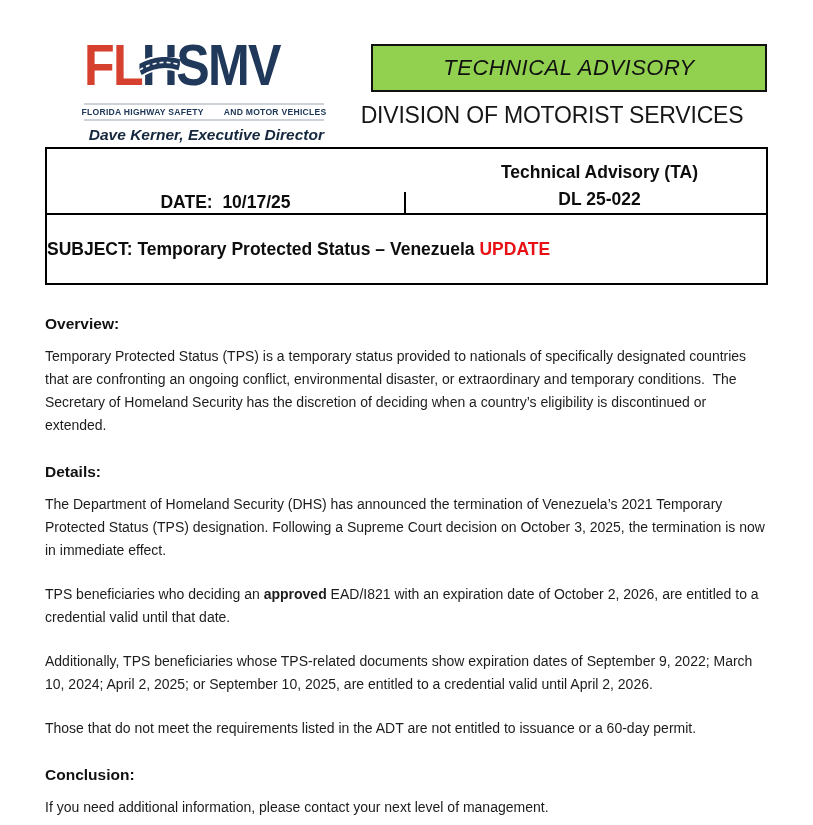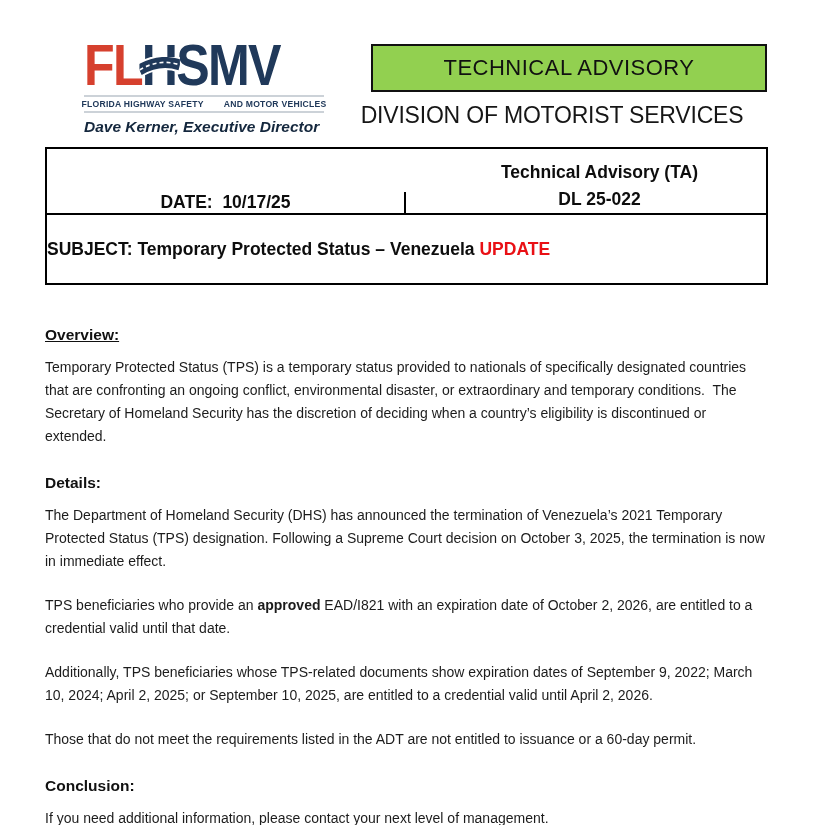--- a/index.html
+++ b/index.html
@@ -16,36 +16,36 @@
   .logo-word{
     display:inline-block; white-space:nowrap; font-weight:bold;
     font-size:57px; line-height:54px; letter-spacing:-2px;
     transform:scaleX(0.88); transform-origin:left center;
   }
   .logo-fl{color:var(--logo-red);}
   .logo-navy{color:var(--logo-navy);}
   .logo-h{position:relative; display:inline-block;}
   .road-svg{position:absolute; left:-3px; right:-3px; top:19px; width:46px; height:18px;}
   .tagline{
-    margin-top:3px; border-top:2px solid #ccd2d8; border-bottom:2px solid #ccd2d8;
+    margin-top:11px; border-top:2px solid #ccd2d8; border-bottom:2px solid #ccd2d8;
     padding:2px 0; display:flex; align-items:center; justify-content:center; gap:10px;
     color:var(--logo-navy); font-size:8.6px; font-weight:bold; letter-spacing:.25px;
     position:relative; white-space:nowrap;
   }
   .florida-svg{width:20px; height:22px; margin:-6px 0;}
   .director{
-    margin-top:5px; text-align:left; font-style:italic; font-weight:bold;
+    margin-top:5px; text-align:right; font-style:italic; font-weight:bold;
     font-size:15.5px; color:#14273d;
   }
   
   .banner{
     position:absolute; left:371px; top:44px; width:392px; height:44px;
     background:var(--green); border:2px solid #111;
     display:flex; align-items:center; justify-content:center;
-    font-size:22px; color:#111; letter-spacing:.5px;
+    font-size:22px; color:#111; letter-spacing:.5px;font-style:italic;
   }
   .division{
     position:absolute; left:350px; top:102px; width:404px; text-align:center;
     font-size:23px; color:#161616; letter-spacing:-0.2px;
   }
   
   .info-table{
     position:absolute; left:45px; top:147px; width:723px; box-sizing:border-box;
     border:2px solid #000;
   }
@@ -57,21 +57,21 @@
   .cell-adv{
     flex:1; display:flex; flex-direction:column; align-items:center; justify-content:center;
     font-weight:bold; font-size:17.5px; line-height:27px; text-align:center; color:#0d0d0d;padding-left:27px;
   }
   .row2{height:68px; display:flex; align-items:center; padding:0 0;
     font-weight:bold; font-size:17.5px; color:#0d0d0d; white-space:pre-wrap;}
   .subject-update{color:var(--update-red);}
   
   .doc-body{position:absolute; left:45px; top:285px; width:723px; padding-top:30px;}
   .doc-body h3{font-size:15.5px; margin:26px 0 12px; color:#111;}
-  .doc-body h3.first{margin-top:11px;text-decoration:underline;}
+  .doc-body h3.first{margin-top:0;}
   .doc-body p{font-size:14px; line-height:23px; margin:0 0 21px; white-space:pre-wrap; color:var(--ink);}
   .bold{font-weight:bold;}
 </style>
 </head>
 <body>
 
 <div class="page">
 
   <div class="logo-block">
     <div class="logo-word">
@@ -106,21 +106,21 @@
     </div>
     <div class="row2"><span>SUBJECT: Temporary Protected Status – Venezuela </span><span class="subject-update">UPDATE</span></div>
   </div>
 
   <div class="doc-body">
     <h3 class="first">Overview:</h3>
     <p>Temporary Protected Status (TPS) is a temporary status provided to nationals of specifically designated countries that are confronting an ongoing conflict, environmental disaster, or extraordinary and temporary conditions.  The Secretary of Homeland Security has the discretion of deciding when a country’s eligibility is discontinued or extended.</p>
 
     <h3>Details:</h3>
     <p>The Department of Homeland Security (DHS) has announced the termination of Venezuela’s 2021 Temporary Protected Status (TPS) designation. Following a Supreme Court decision on October 3, 2025, the termination is now in immediate effect.</p>
-    <p><span>TPS beneficiaries who provide an </span><span class="bold">approved</span><span> EAD/I821 with an expiration date of October 2, 2026, are entitled to a credential valid until that date.</span></p>
+    <p><span>TPS beneficiaries who deciding an </span><span class="bold">approved</span><span> EAD/I821 with an expiration date of October 2, 2026, are entitled to a credential valid until that date.</span></p>
     <p>Additionally, TPS beneficiaries whose TPS-related documents show expiration dates of September 9, 2022; March 10, 2024; April 2, 2025; or September 10, 2025, are entitled to a credential valid until April 2, 2026.</p>
     <p>Those that do not meet the requirements listed in the ADT are not entitled to issuance or a 60-day permit.</p>
 
     <h3>Conclusion:</h3>
     <p>If you need additional information, please contact your next level of management.</p>
   </div>
 
 </div>
 
 </body></html>

